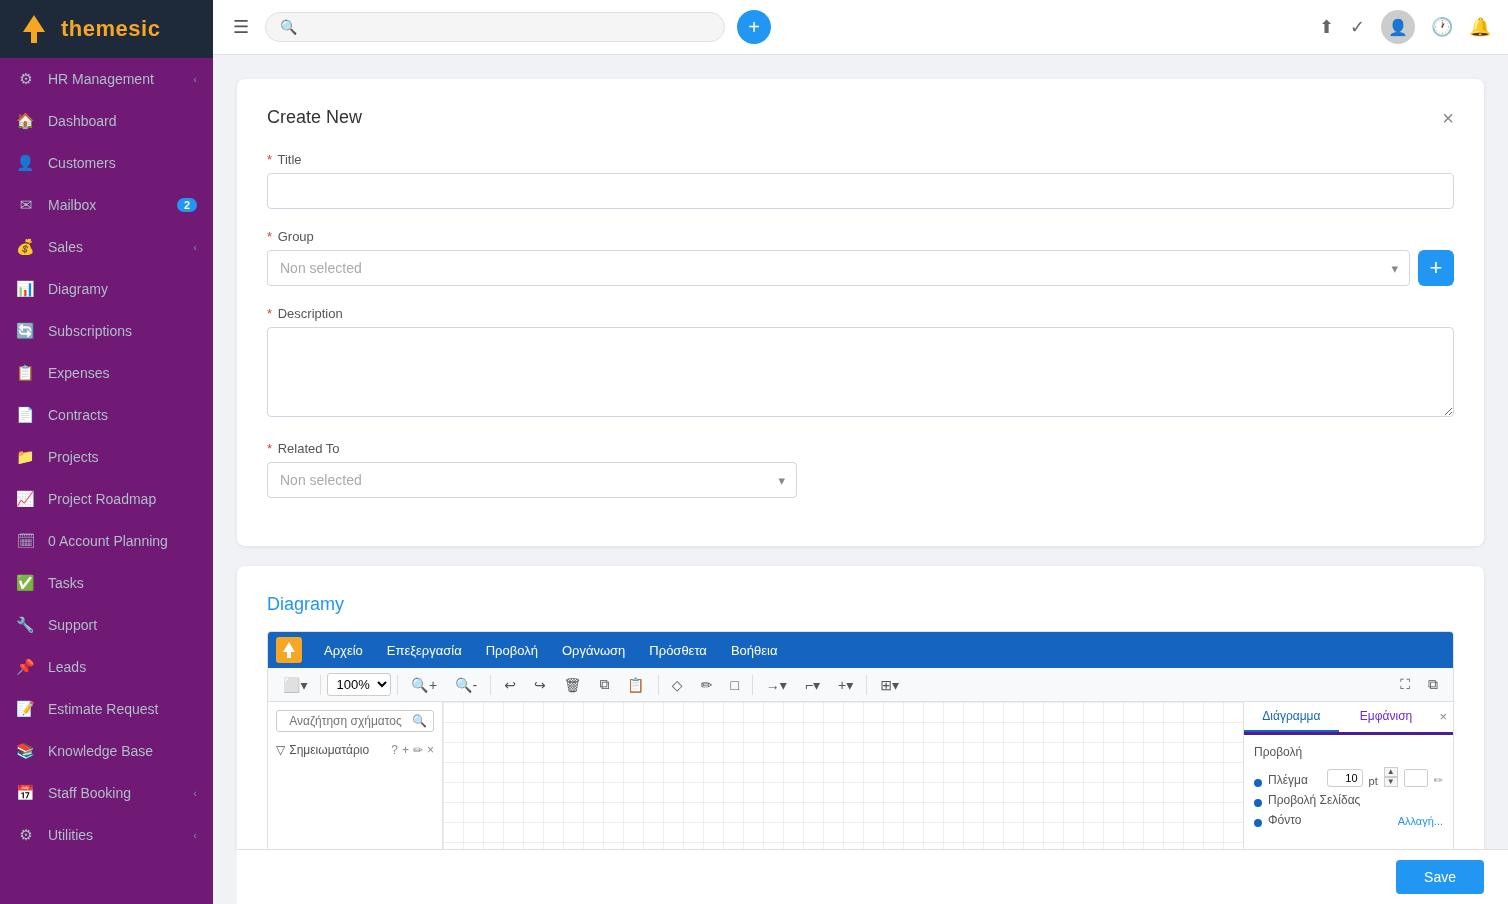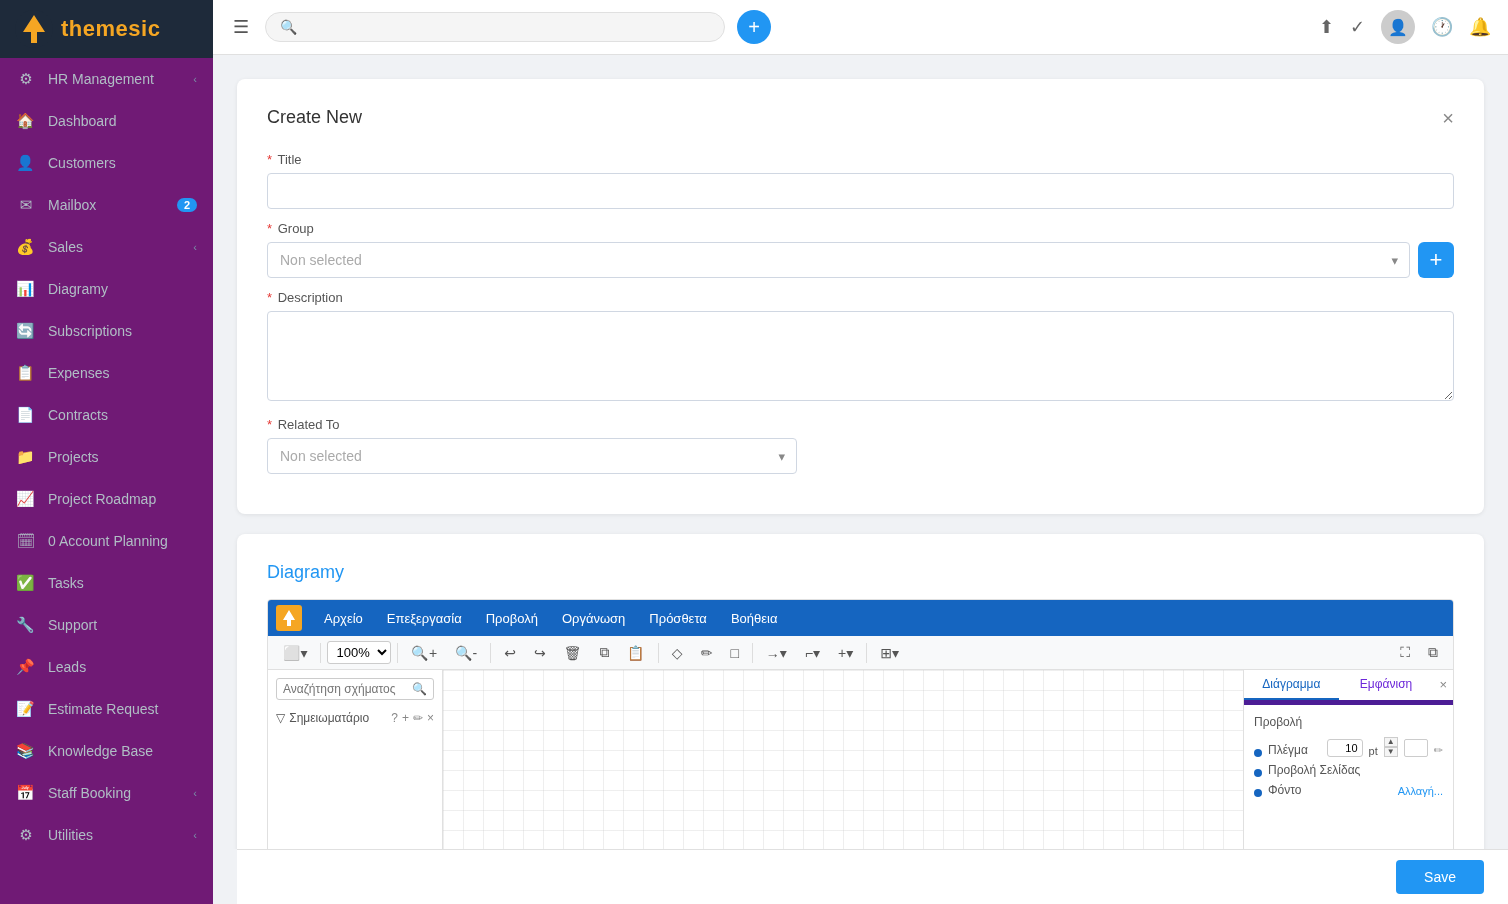--- a/index.html
+++ b/index.html
@@ -178,21 +178,21 @@
     }
     .close-btn {
       background: none;
       border: none;
       font-size: 20px;
       color: #888;
       cursor: pointer;
       line-height: 1;
     }
 
-    .form-group { margin-bottom: 12px; }
+    .form-group { margin-bottom: 20px; }
     .form-label {
       font-size: 13px;
       color: #555;
       margin-bottom: 6px;
       display: block;
     }
     .form-label .required { color: #e53935; margin-right: 2px; }
     .form-input {
       width: 100%;
       border: 1px solid #d0d7e2;
@@ -367,20 +367,21 @@
       padding: 3px 6px;
       gap: 4px;
       margin-bottom: 8px;
     }
     .panel-search input {
       border: none;
       outline: none;
       font-size: 12px;
       width: 100%;
       color: #666;
+      text-align: center;
     }
     .panel-notes {
       font-size: 12px;
       color: #555;
       display: flex;
       align-items: center;
       gap: 4px;
       padding: 3px 0;
     }
     .diagram-canvas {
@@ -398,21 +399,21 @@
       background-size: 20px 20px;
     }
     .diagram-panel-right {
       width: 210px;
       border-left: 1px solid #e0e0e0;
       background: white;
       flex-shrink: 0;
     }
     .right-panel-tabs {
       display: flex;
-      border-bottom: 5px solid #4c1d95;
+      border-bottom: 3px solid #4c1d95;
     }
     .right-tab {
       flex: 1;
       text-align: center;
       padding: 7px 4px;
       font-size: 12px;
       color: #6d28d9;
       cursor: pointer;
       border-bottom: 2px solid transparent;
     }

